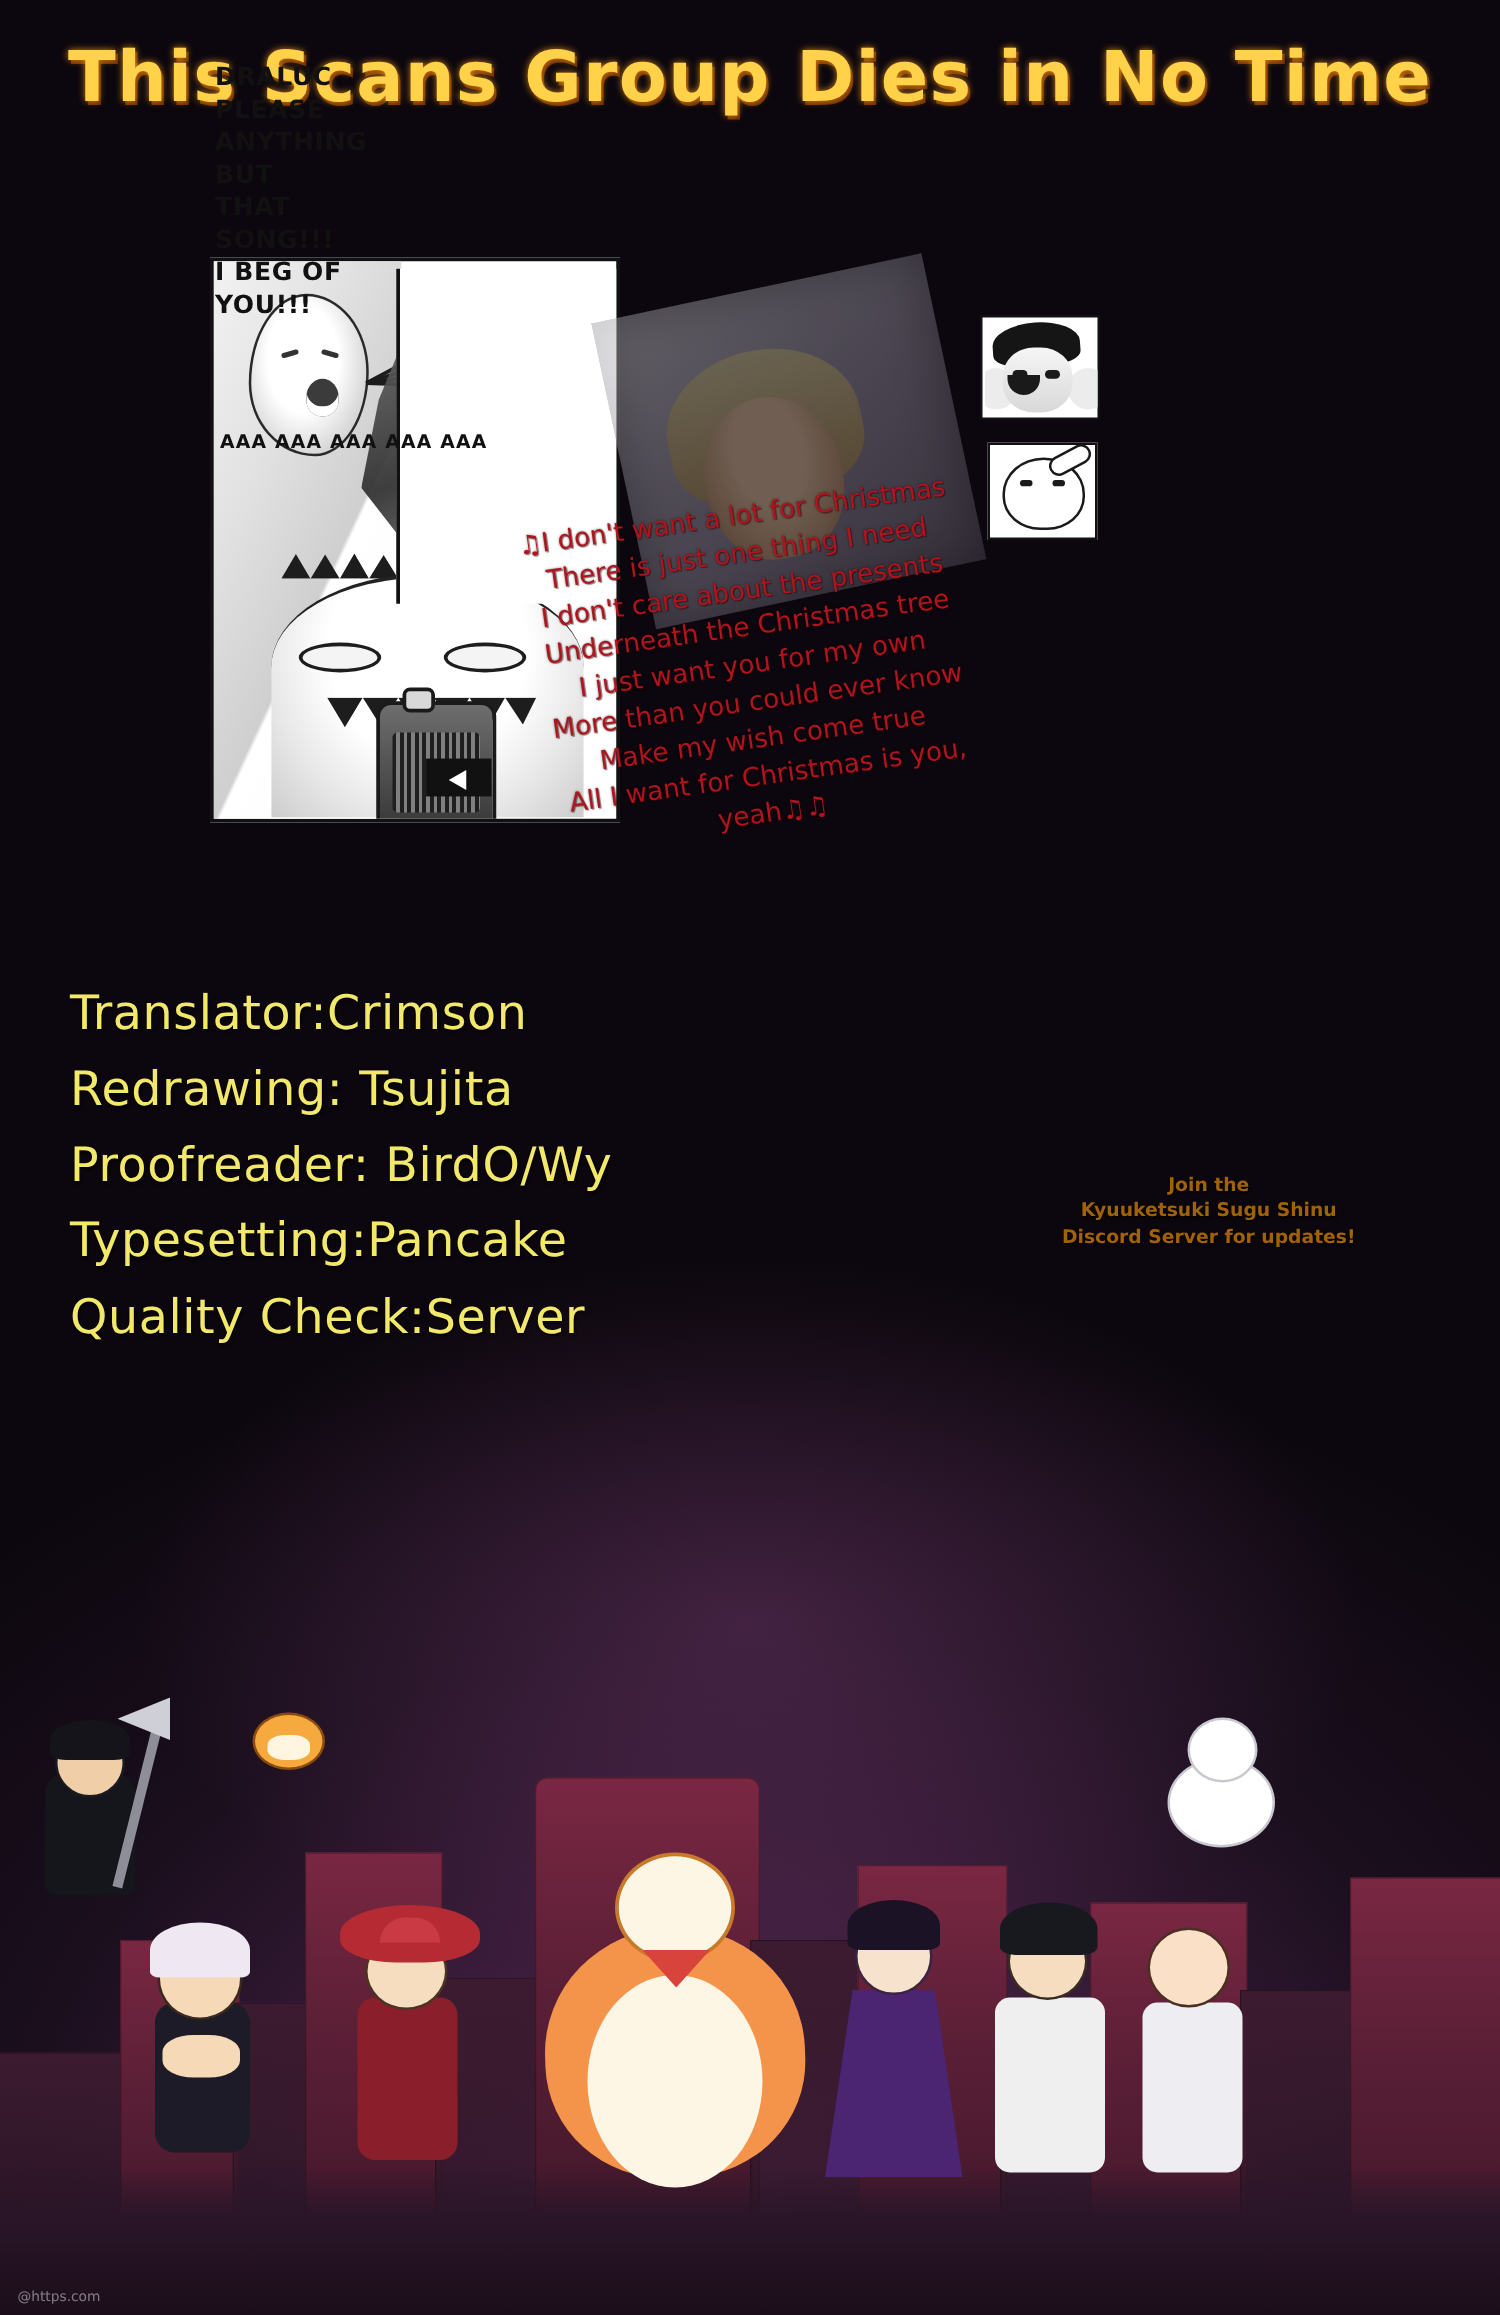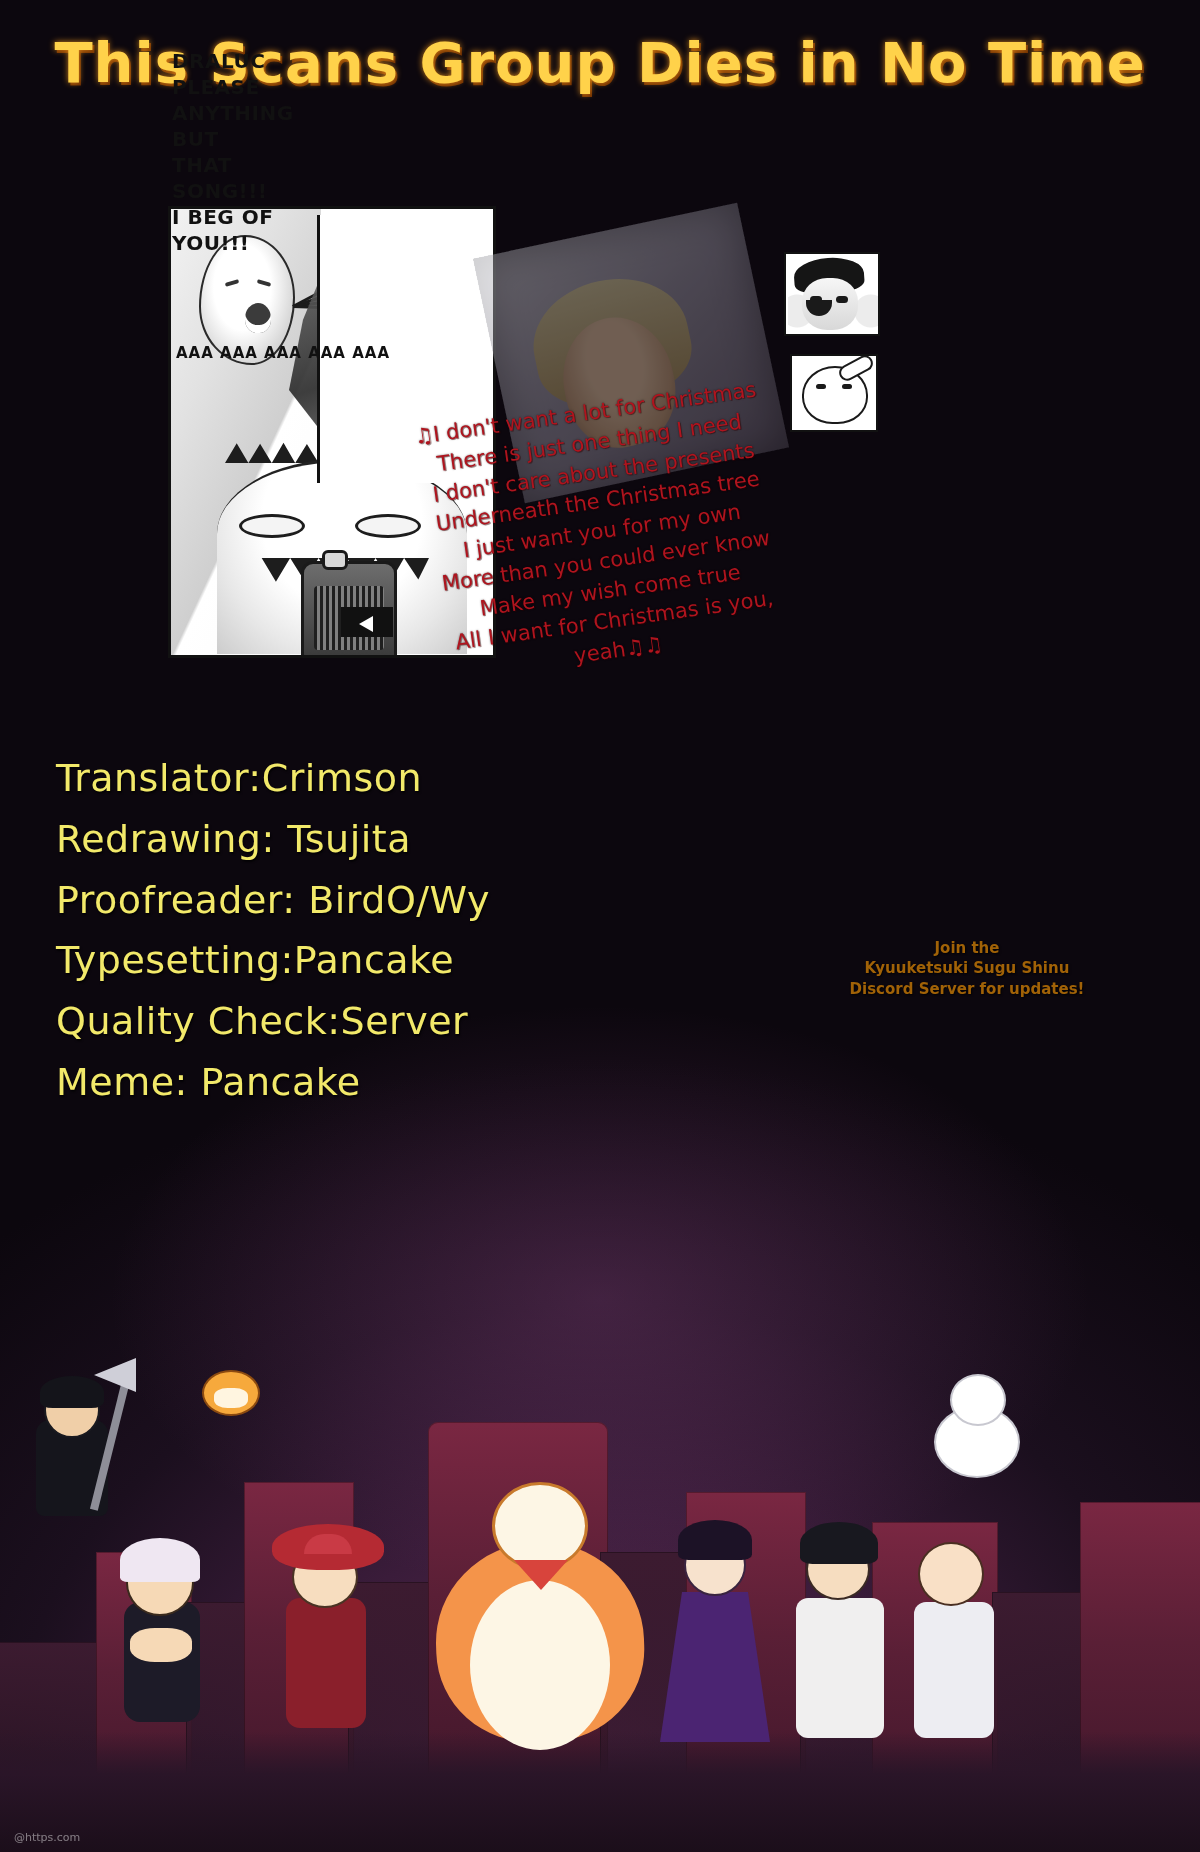--- a/index.html
+++ b/index.html
@@ -235,21 +235,21 @@
   }
   .t2-cat::before{ left:12px; } .t2-cat::after{ left:38px; }
   .t2-arm{
     position:absolute; left:46px; top:4px; width:36px; height:16px;
     background:#fff; border:2px solid #1a1a1a; border-radius:10px;
     transform: rotate(-28deg);
   }
 
   
   .credits {
-    position: absolute; left: 56px; top: 748px;
+    position: absolute; left: 56px; top: 780px;
     font-family: "DejaVu Sans", sans-serif;
     font-size: 38px;
     line-height: 1.6;
     color: #f2e96a;
     text-shadow: 1px 2px 2px rgba(0,0,0,.7);
     letter-spacing: .5px;
   }
   .credits div { white-space: nowrap; }
 
   
@@ -437,21 +437,20 @@
   <div class="t2-cat"></div>
   <div class="t2-arm"></div>
 </div>
 
 <div class="credits">
   <div>Translator:Crimson</div>
   <div>Redrawing: Tsujita</div>
   <div>Proofreader: BirdO/Wy</div>
   <div>Typesetting:Pancake</div>
   <div>Quality Check:Server</div>
-  <div>Meme: Pancake</div>
 </div>
 
 <div class="info">
   <div class="join">
     <div>Join the</div>
     <div>Kyuuketsuki Sugu Shinu</div>
     <div>Discord Server for updates!</div>
   </div>
 </div>
 

